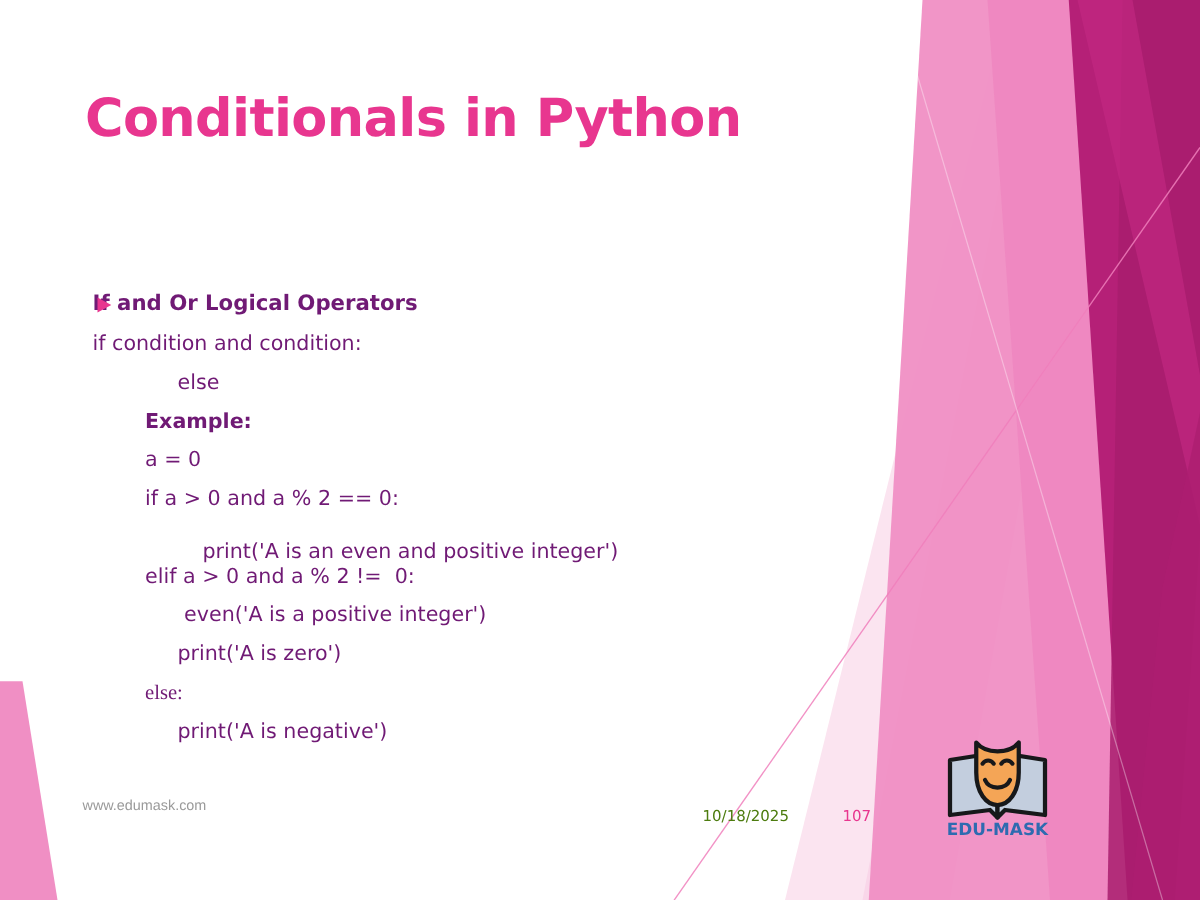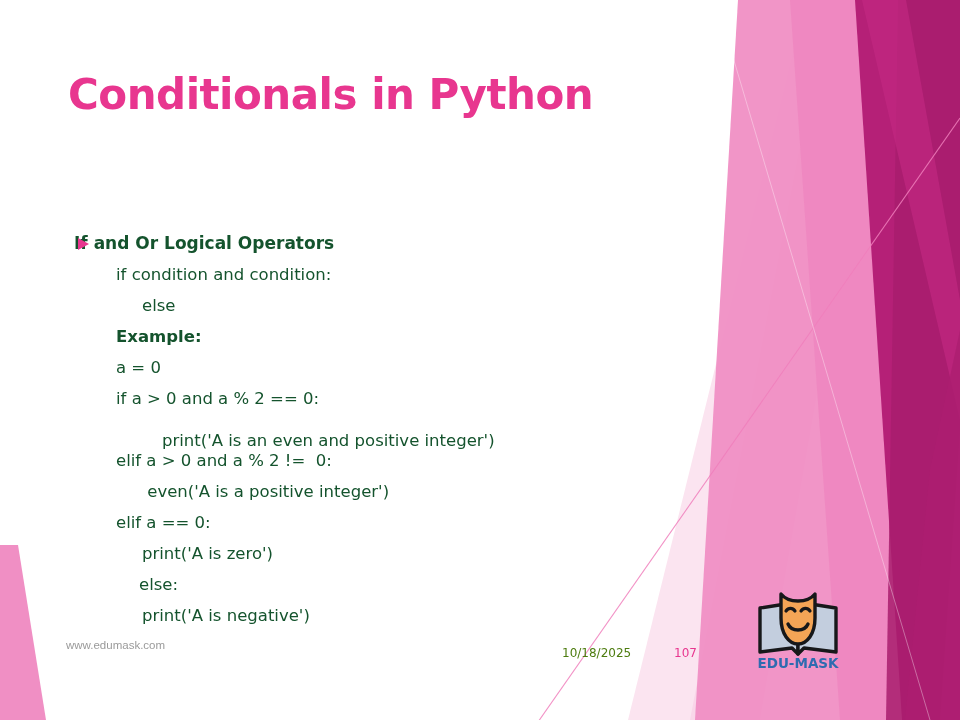--- a/index.html
+++ b/index.html
@@ -39,21 +39,21 @@
   #body-block {
     position: absolute;
     left: 74px;
     top: 228px;
     width: 600px;
   }
   .line {
     position: relative;
     height: 31px;
     line-height: 31px;
-    color: #14532d;
+    color: #701a75;
     font-size: 16.5px;
     white-space: pre;
     font-family: "DejaVu Sans", sans-serif;
   }
   .line.bullet-line {
     font-weight: bold;
     font-size: 17px;
   }
   .line.bold {
     font-weight: bold;
@@ -123,31 +123,30 @@
     <polygon points="960,330 960,720 905,720 930,470" fill="#AD1E70" opacity="0.8"></polygon>
 
     <line x1="538" y1="722" x2="960" y2="118" stroke="#F07FBC" stroke-width="1.1" opacity="0.85"></line>
     <line x1="716" y1="0" x2="930" y2="720" stroke="#FFFFFF" stroke-width="1" opacity="0.35"></line>
   </svg>
 
   <div id="title">Conditionals in Python</div>
 
   <div id="body-block">
       <div class="line bullet-line"><span class="bullet-tri"></span><span class="ltext" style="margin-left: 0px;">If and Or Logical Operators</span></div>
-      <div class="line"><span class="ltext" style="margin-left: 42px;">if condition and condition:</span></div>
+      <div class="line"><span class="ltext" style="">if condition and condition:</span></div>
       <div class="line"><span class="ltext" style="margin-left: 68px;">else</span></div>
       <div class="line bold"><span class="ltext" style="margin-left: 42px;">Example:</span></div>
       <div class="line"><span class="ltext" style="margin-left: 42px;">a = 0</span></div>
       <div class="line"><span class="ltext" style="margin-left: 42px;">if a &gt; 0 and a % 2 == 0:</span></div>
       <div class="line"><span class="ltext" style="margin-left: 88px; margin-top: 11px;">print('A is an even and positive integer')</span></div>
       <div class="line"><span class="ltext" style="margin-left: 42px;">elif a &gt; 0 and a % 2 !=  0:</span></div>
       <div class="line"><span class="ltext" style="margin-left: 68px;"> even('A is a positive integer')</span></div>
-      <div class="line"><span class="ltext" style="margin-left: 42px;">elif a == 0:</span></div>
       <div class="line"><span class="ltext" style="margin-left: 68px;">print('A is zero')</span></div>
-      <div class="line"><span class="ltext" style="margin-left: 65px;">else:</span></div>
+      <div class="line"><span class="ltext" style="margin-left: 42px; font-family: Liberation Serif, serif;">else:</span></div>
       <div class="line"><span class="ltext" style="margin-left: 68px;">print('A is negative')</span></div>
     </div>
 
   <div id="site-url">www.edumask.com</div>
   <div id="slide-date">10/18/2025</div>
   <div id="slide-number">107</div>
 
   <div id="logo">
     <svg viewBox="0 0 92 86" width="92" height="86" xmlns="http://www.w3.org/2000/svg">
       <g>

